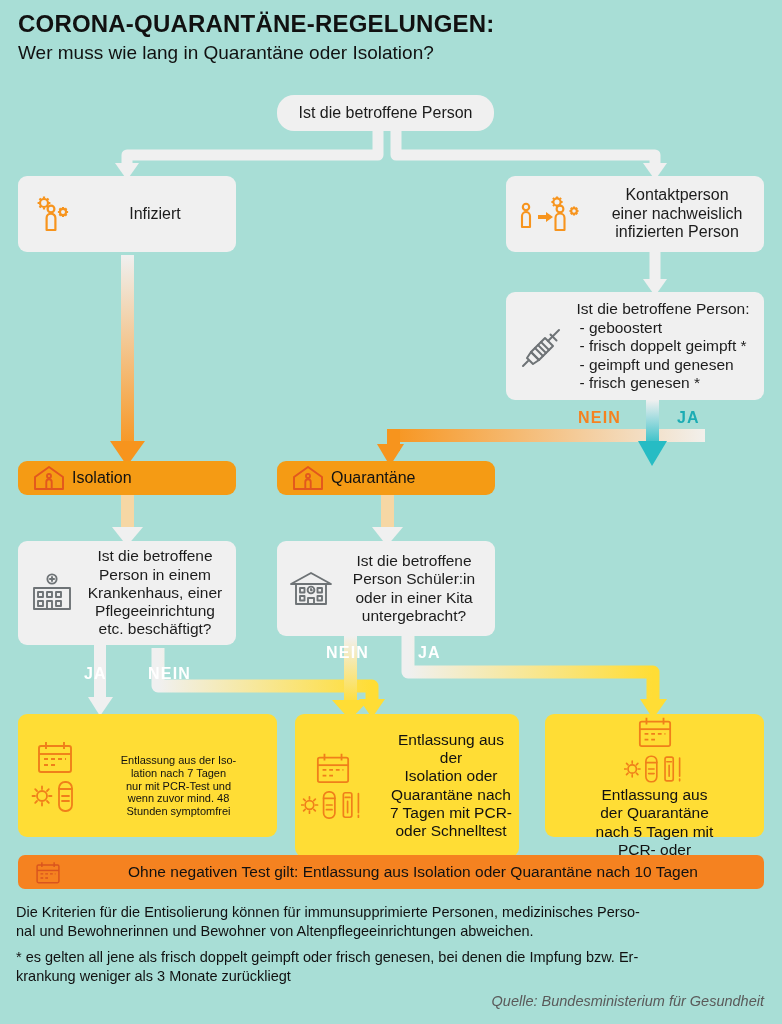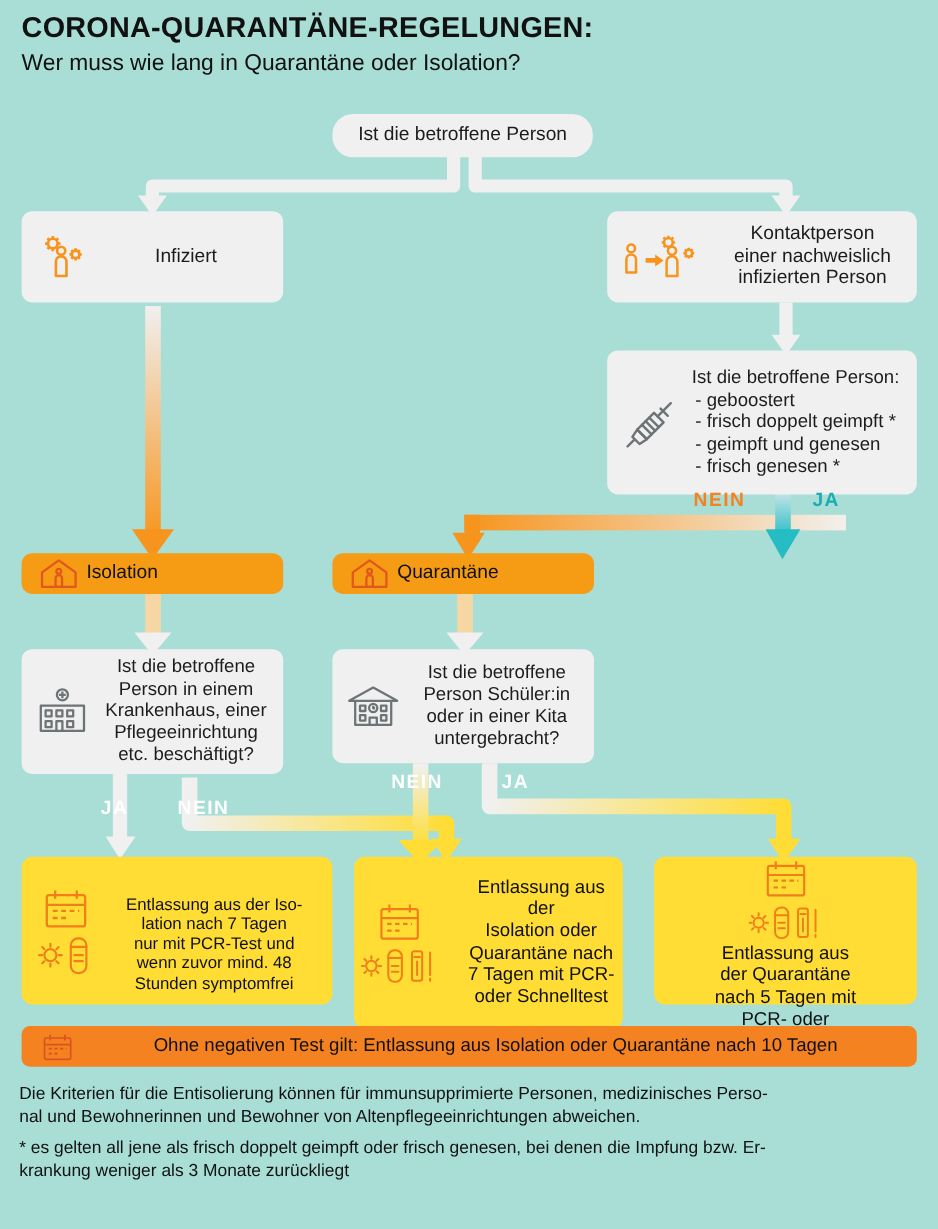--- a/index.html
+++ b/index.html
@@ -175,21 +175,21 @@
           <circle cx="13" cy="10" r="4"></circle>
           <path d="M13 3.6v2 M13 14.4v2 M6.6 10h2 M17.4 10h2 M8.5 5.5l1.4 1.4 M16.1 13.1l1.4 1.4 M17.5 5.5l-1.4 1.4 M9.9 13.1l-1.4 1.4"></path>
           <circle cx="32" cy="19" r="3.1"></circle>
           <path d="M32 13.9v1.6 M32 22.5v1.6 M26.9 19h1.6 M35.5 19h1.6 M28.4 15.4l1.1 1.1 M34.5 21.5l1.1 1.1 M35.6 15.4l-1.1 1.1 M29.5 21.5l-1.1 1.1"></path>
         </g>
       </svg>
     </div>
     <div class="txt" style="font-size:16px;">Infiziert</div>
   </div>
 
-  <div class="box grey" style="left:506px;top:292px;width:258px;height:120px;padding:16px 8px;">
+  <div class="box grey" style="left:506px;top:292px;width:258px;height:108px;padding:16px 8px;">
     <div class="ico" style="width:56px;">
       <svg width="50" height="44" viewBox="0 0 50 44">
         <g fill="none" stroke="#6e7376" stroke-width="2" stroke-linecap="round" stroke-linejoin="round">
           <path d="M42 6 L31 17"></path>
           <path d="M33.5 10.5 l6 6"></path>
           <path d="M28 14 l8 8 -14 14 -8 -8 Z"></path>
           <path d="M24 18 l8 8 M21 21 l8 8 M18 24 l8 8"></path>
           <path d="M14 28 l8 8 -6 4 -6 -6 Z"></path>
           <path d="M11 37 L6 42"></path>
         </g>
@@ -299,21 +299,21 @@
       <svg width="48" height="36" viewBox="0 0 48 36" style="margin-top:2px;">
         <g fill="none" stroke="#f07f1a" stroke-width="1.8" stroke-linejoin="round" stroke-linecap="round">
           <circle cx="11" cy="18" r="5"></circle>
           <path d="M11 11v-2.5 M11 25v2.5 M4 18H1.5 M18 18h2.5 M6 13l-1.8-1.8 M16 23l1.8 1.8 M16 13l1.8-1.8 M6 23l-1.8 1.8"></path>
           <rect x="28" y="4" width="13" height="29" rx="6"></rect>
           <path d="M28 11 H41"></path>
           <path d="M31 18 h7 M31 23 h7"></path>
         </g>
       </svg>
     </div>
-    <div class="txt" style="font-size:14px;white-space:pre-line;margin-top:21px;">Entlassung aus der Iso-
+    <div class="txt" style="font-size:11px;white-space:pre-line;margin-top:21px;">Entlassung aus der Iso-
 lation nach 7 Tagen
 nur mit PCR-Test und
 wenn zuvor mind. 48
 Stunden symptomfrei</div>
   </div>
 
   <div class="box yellow" style="left:295px;top:714px;width:224px;height:143px;padding:0 4px;gap:20px;">
     <div class="ico" style="width:68px;flex-direction:column;">
       <svg width="42" height="36" viewBox="0 0 44 38">
         <g fill="none" stroke="#f07f1a" stroke-width="1.9" stroke-linejoin="round">
@@ -384,14 +384,15 @@
         </g>
       </svg>
     </div>
     <div class="txt" style="font-size:15.5px;">Ohne negativen Test gilt: Entlassung aus Isolation oder Quarantäne nach 10 Tagen</div>
   </div>
 
   <div class="foot" style="top:903px;white-space:pre-line;">Die Kriterien für die Entisolierung können für immunsupprimierte Personen, medizinisches Perso-
 nal und Bewohnerinnen und Bewohner von Altenpflegeeinrichtungen abweichen.</div>
   <div class="foot" style="top:948px;white-space:pre-line;">* es gelten all jene als frisch doppelt geimpft oder frisch genesen, bei denen die Impfung bzw. Er-
 krankung weniger als 3 Monate zurückliegt</div>
+  <div class="source">Quelle: Bundesministerium für Gesundheit</div>
 
 </div>
 
 </body></html>

